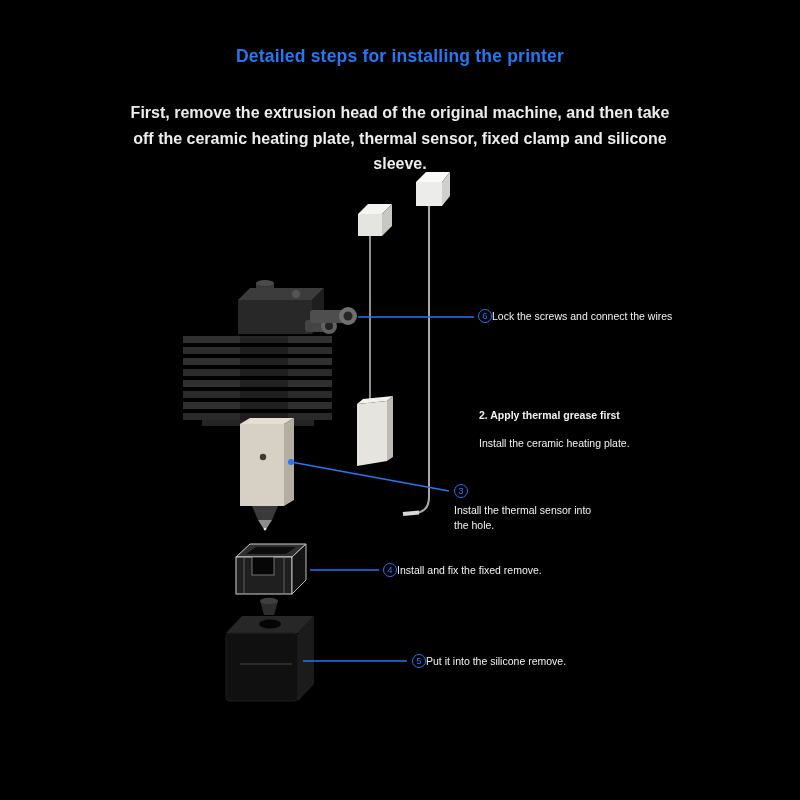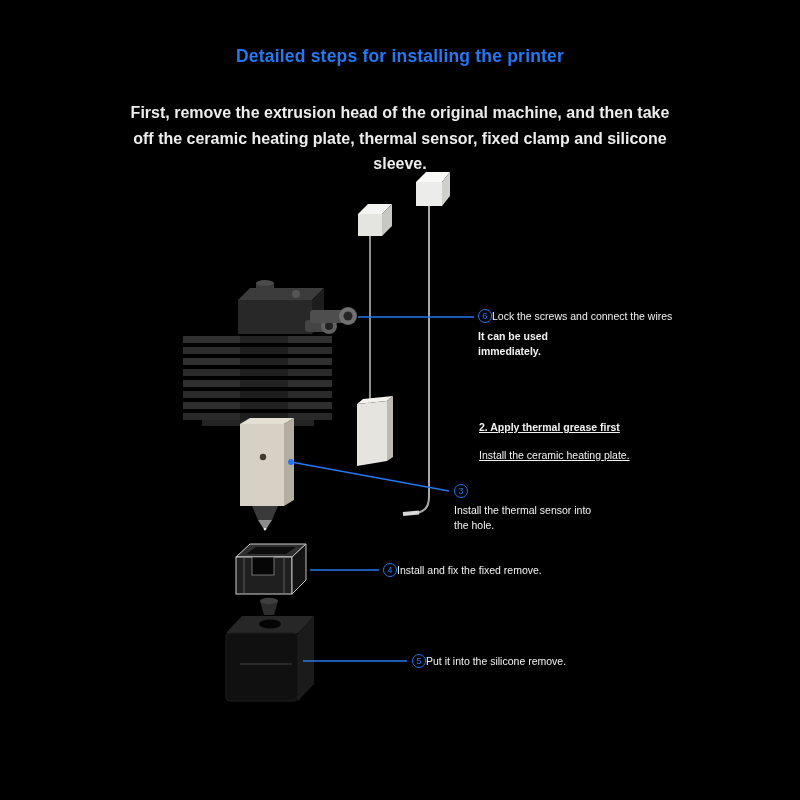--- a/index.html
+++ b/index.html
@@ -150,24 +150,23 @@
       <line class="accent-line" x1="310" y1="570" x2="379" y2="570"></line>
       <line class="accent-line" x1="303" y1="661" x2="407" y2="661"></line>
     </g>
   </svg>
 
   <div class="ann" style="left:478px; top:309px;">
     <div class="ann-row">
       <span class="badge">6</span>
       <span class="ann-title">Lock the screws and connect the wires</span>
     </div>
-    <div class="ann-sub bold" style="width:100px;">It can be used immediately.</div>
   </div>
 
-  <div class="ann" style="left:479px; top:420px;text-decoration:underline;">
+  <div class="ann" style="left:479px; top:408px;">
     <div class="ann-title noicon bold">2. Apply thermal grease first</div>
     <div class="ann-sub" style="margin-top:13px;">Install the ceramic heating plate.</div>
   </div>
 
   <div class="ann" style="left:454px; top:484px;">
     <div class="ann-row">
       <span class="badge">3</span>
     </div>
     <div class="ann-sub" style="width:145px;">Install the thermal sensor into the hole.</div>
   </div>

